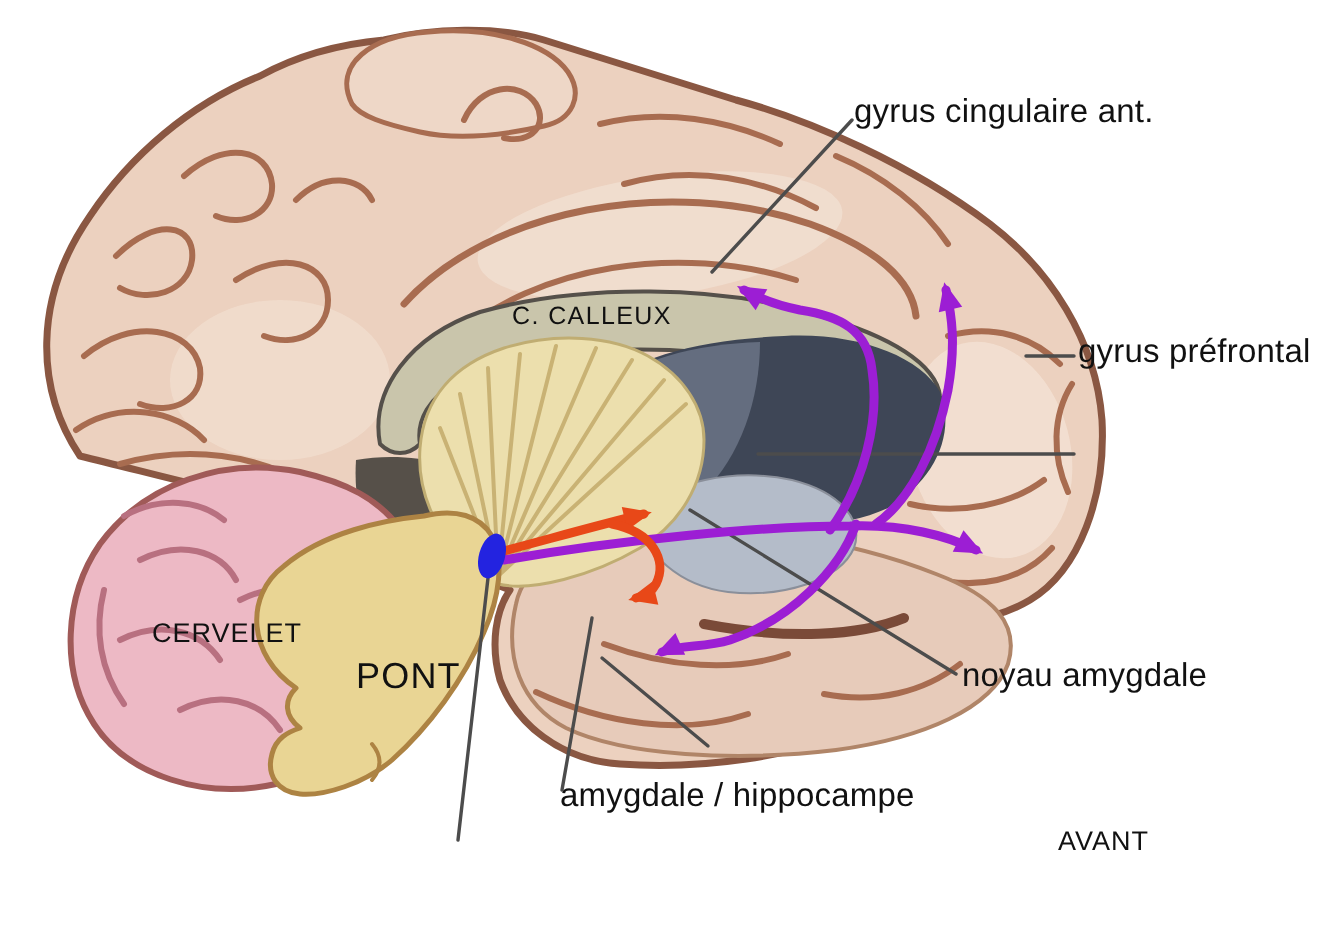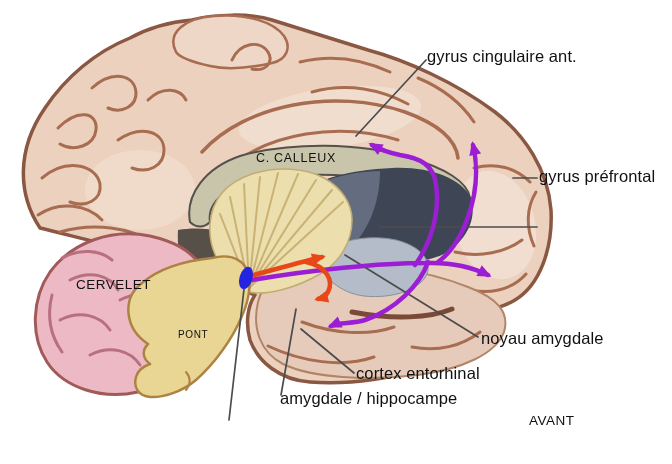--- a/index.html
+++ b/index.html
@@ -7,21 +7,21 @@
     position:relative;width:672px;height:464px;background:#ffffff;overflow:hidden;
     font-family:"Liberation Sans","DejaVu Sans",sans-serif;
   }
   .stage svg{position:absolute;left:0;top:0;}
   .lbl{
     position:absolute;color:#111;font-size:16.5px;line-height:1.1;white-space:nowrap;
     letter-spacing:0.1px;
   }
   .lbl.small{font-size:13.5px;letter-spacing:0.5px;}
   .lbl.tiny{font-size:12.5px;letter-spacing:0.7px;}
-  .lbl.mid{font-size:10px;letter-spacing:0.6px;}
+  .lbl.mid{font-size:18px;letter-spacing:0.6px;}
 </style>
 </head>
 <body>
 
 <div class="stage">
   <svg width="672" height="464" viewBox="0 0 672 464">
     <defs>
       <marker id="ah-purple" markerUnits="userSpaceOnUse" markerWidth="18" markerHeight="16" refX="11" refY="7" orient="auto">
         <path d="M1,1 L15,7 L1,13 Z" fill="#9c1ed4"></path>
       </marker>
@@ -162,19 +162,18 @@
       <path marker-end="url(#ah-orange)" d="M 250,276 C 280,268 305,261 322,257"></path>
       <path marker-end="url(#ah-orange)" d="M 306,262 C 326,266 334,280 328,292 C 326,296 322,298 318,299"></path>
     </g>
 
     <ellipse cx="246" cy="278" rx="6.5" ry="11.5" transform="rotate(16 246 278)" fill="#2323e0"></ellipse>
   </svg>
 
   <div class="lbl" style="left:427px;top:47px;">gyrus cingulaire ant.</div>
   <div class="lbl" style="left:539px;top:167px;">gyrus préfrontal</div>
   <div class="lbl" style="left:481px;top:329px;">noyau amygdale</div>
-  <div class="lbl" style="left:356px;top:364px;">cortex entorhinal</div>
   <div class="lbl" style="left:280px;top:389px;">amygdale / hippocampe</div>
   <div class="lbl small" style="left:529px;top:414px;">AVANT</div>
   <div class="lbl tiny" style="left:256px;top:152px;">C. CALLEUX</div>
-  <div class="lbl small" style="left:76px;top:278px;">CERVELET</div>
+  <div class="lbl small" style="left:76px;top:310px;">CERVELET</div>
   <div class="lbl mid" style="left:178px;top:329px;">PONT</div>
 </div>
 
 </body></html>

